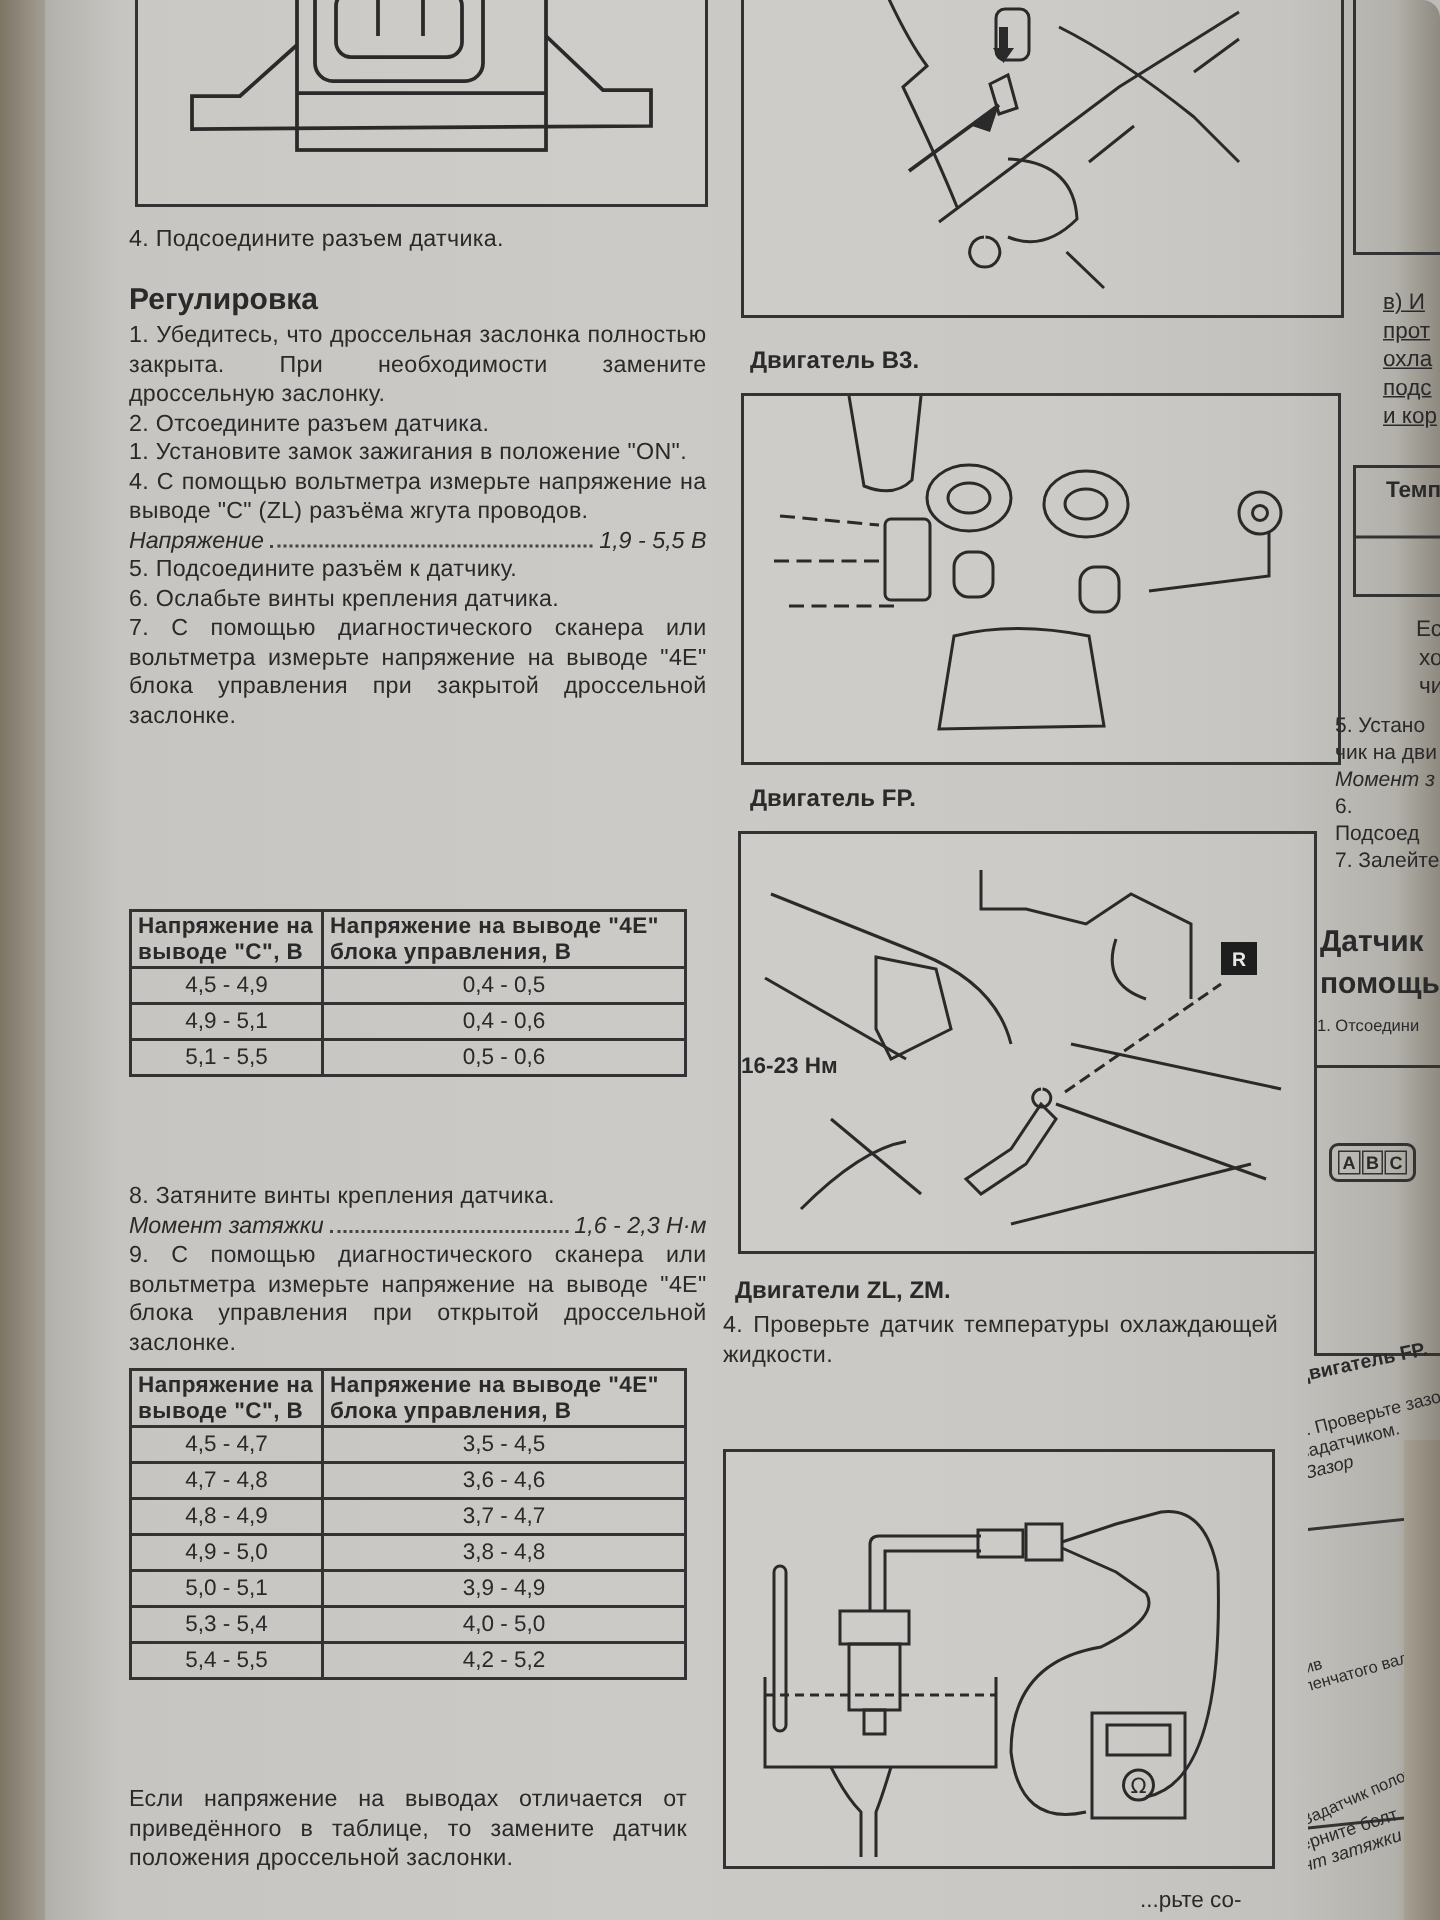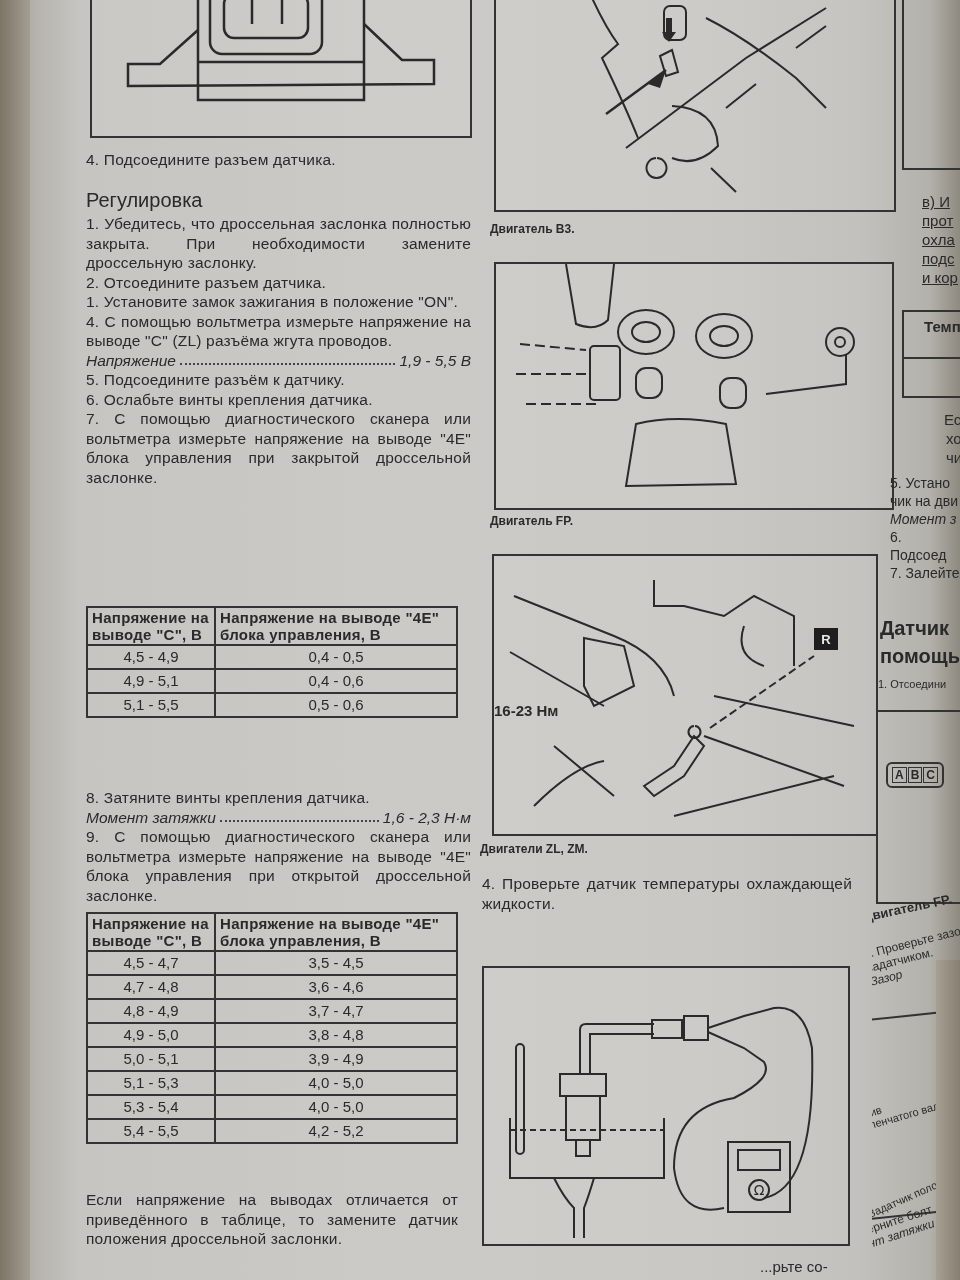--- a/index.html
+++ b/index.html
@@ -5,32 +5,33 @@
   html, body { margin: 0; padding: 0; }
   body {
     width: 960px; height: 1280px; overflow: hidden; position: relative;
     background: #bdbcb8;
     font-family: "Liberation Sans", sans-serif;
     color: #2a2a2a;
   }
   .page {
     position: absolute; left: 0; top: 0; width: 960px; height: 1280px;
     background: linear-gradient(90deg, #9e9b94 0px, #b7b5af 40px, #c6c5c1 80px, #cbcac6 400px, #c9c8c4 700px, #c2c1bd 860px, #b3b1ab 930px, #8f8a80 960px);
+    border-radius: 12px;
   }
   .spine { position: absolute; left: 0; top: 0; width: 30px; height: 1280px;
     background: linear-gradient(90deg, #7d7464, #a39e94); }
   .col { position: absolute; }
   .col-left { left: 86px; top: 0; width: 385px; }
   .col-mid { left: 478px; top: 0; width: 390px; }
   .col-right { left: 872px; top: 0; width: 88px; overflow: hidden; height: 1280px; }
 
   .p { font-size: 15.5px; line-height: 19.5px; margin: 0; text-align: justify; letter-spacing: 0.2px; }
   .italic { font-style: italic; }
-  .h2 { font-size: 20px; font-weight: normal; margin: 0; line-height: 24px; }
-  .caption { font-size: 12px; font-weight: bold; margin: 0; text-align: center; }
+  .h2 { font-size: 20px; font-weight: bold; margin: 0; line-height: 24px; }
+  .caption { font-size: 16px; font-weight: bold; margin: 10px; text-align: center; }
   .spec { display: flex; font-style: italic; font-size: 15.5px; line-height: 19.5px; }
   .spec .dots { flex: 1; border-bottom: 2px dotted #444; margin: 0 4px 5px 4px; }
 
   table.tbl { border-collapse: collapse; width: 372px; font-size: 15px; }
   table.tbl th, table.tbl td { border: 2px solid #333; padding: 1px 4px; }
   table.tbl th { text-align: left; font-weight: bold; line-height: 17px; vertical-align: top; letter-spacing: 0.3px; }
   table.tbl td { text-align: center; line-height: 20px; }
   table.tbl td.c1 { width: 118px; }
 
   .figure { position: absolute; border: 2px solid #333; background: rgba(255,255,255,0.06); }
@@ -130,24 +131,20 @@
               <td class="c1">4,8 - 4,9</td>
               <td>3,7 - 4,7</td>
             </tr>
         <tr>
               <td class="c1">4,9 - 5,0</td>
               <td>3,8 - 4,8</td>
             </tr>
         <tr>
               <td class="c1">5,0 - 5,1</td>
               <td>3,9 - 4,9</td>
-            </tr>
-        <tr>
-              <td class="c1">5,1 - 5,3</td>
-              <td>4,0 - 5,0</td>
             </tr>
         <tr>
               <td class="c1">5,3 - 5,4</td>
               <td>4,0 - 5,0</td>
             </tr>
         <tr>
               <td class="c1">5,4 - 5,5</td>
               <td>4,2 - 5,2</td>
             </tr>
       </tbody>

